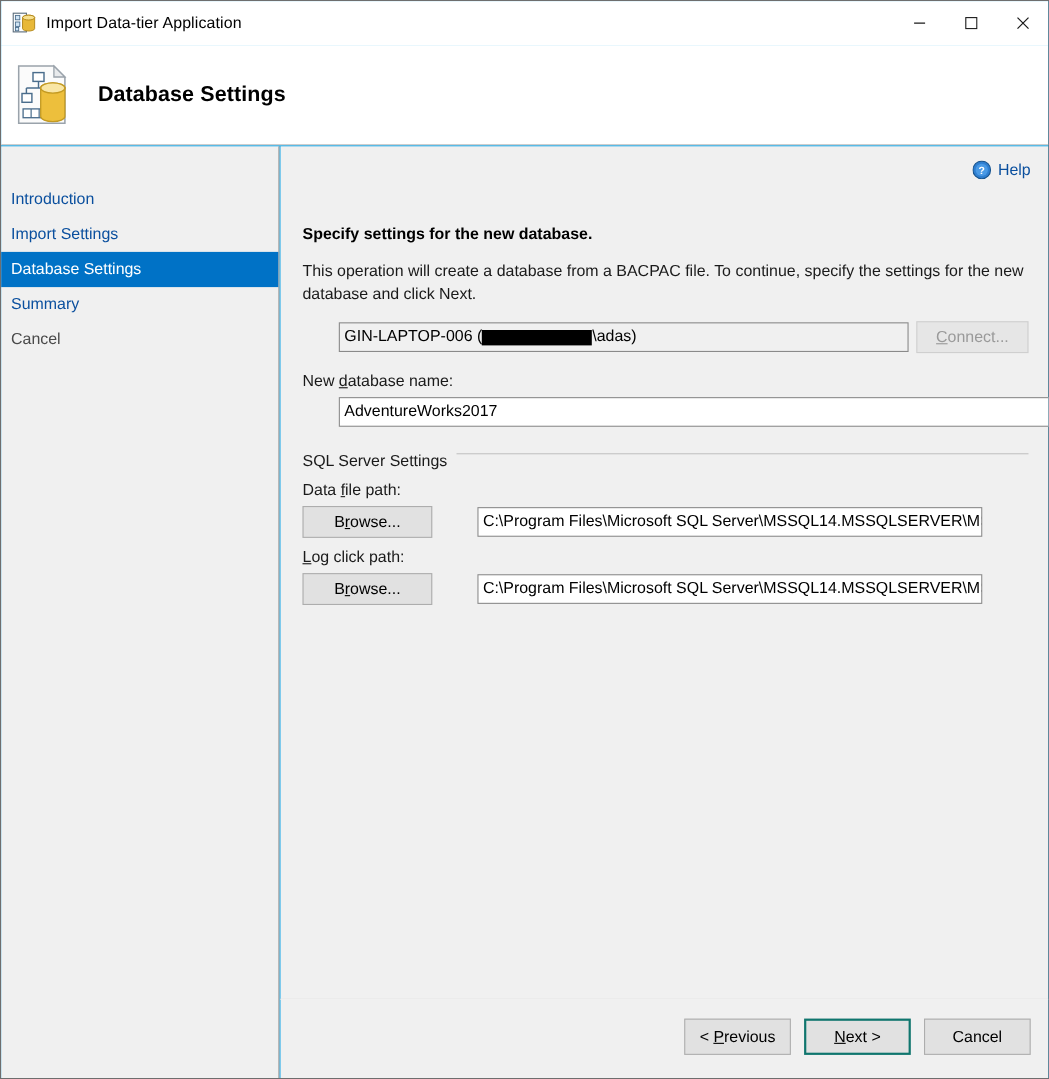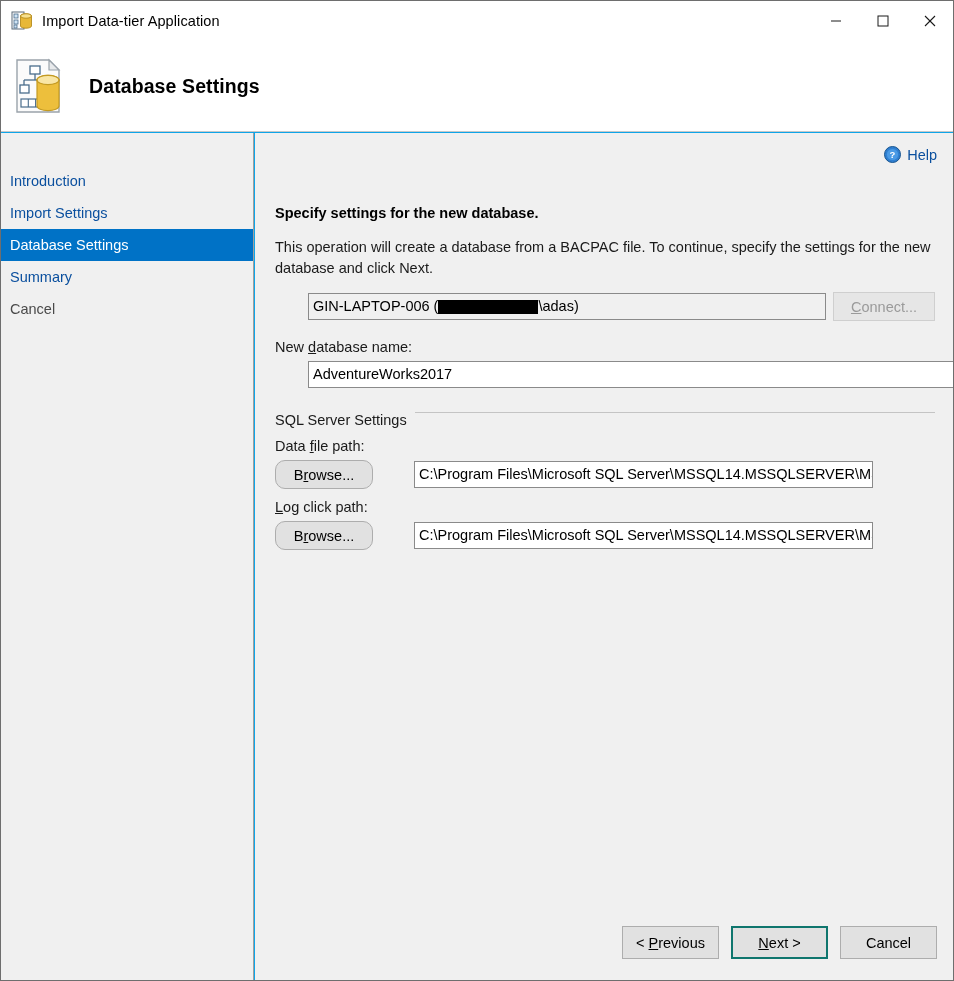--- a/index.html
+++ b/index.html
@@ -208,21 +208,21 @@
   .field-label u { text-decoration: underline; }
 
   .groupbox {
     margin-top: 24px;
     position: relative;
   }
   .group-header { display: flex; align-items: flex-start; gap: 8px; }
   .group-title { font-size: 14.5px; color: #1a1a1a; white-space: nowrap; }
   .group-line { flex: 1; height: 1px; background: #c4c4c4; }
 
-  .browse-btn { width: 98px; height: 29px; margin-right: 8px; border-radius: 10px; }
+  .browse-btn { width: 118px; height: 29px; margin-right: 8px; }
   .path-box { width: 459px; height: 27px; }
 
   
   .footer {
     position: absolute;
     left: 254px;
     right: 0;
     bottom: 0;
     height: 72px;
     background: #f0f0f0;

